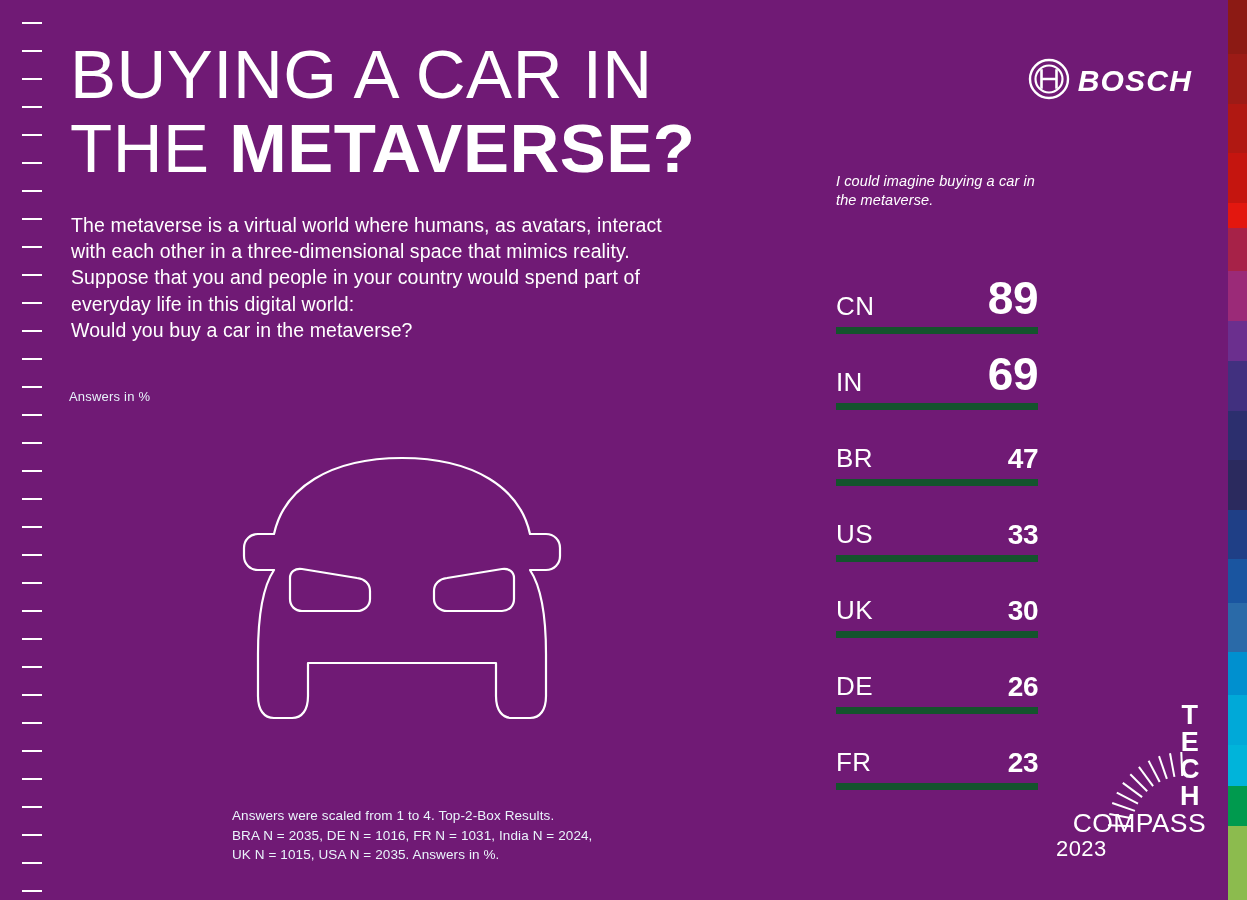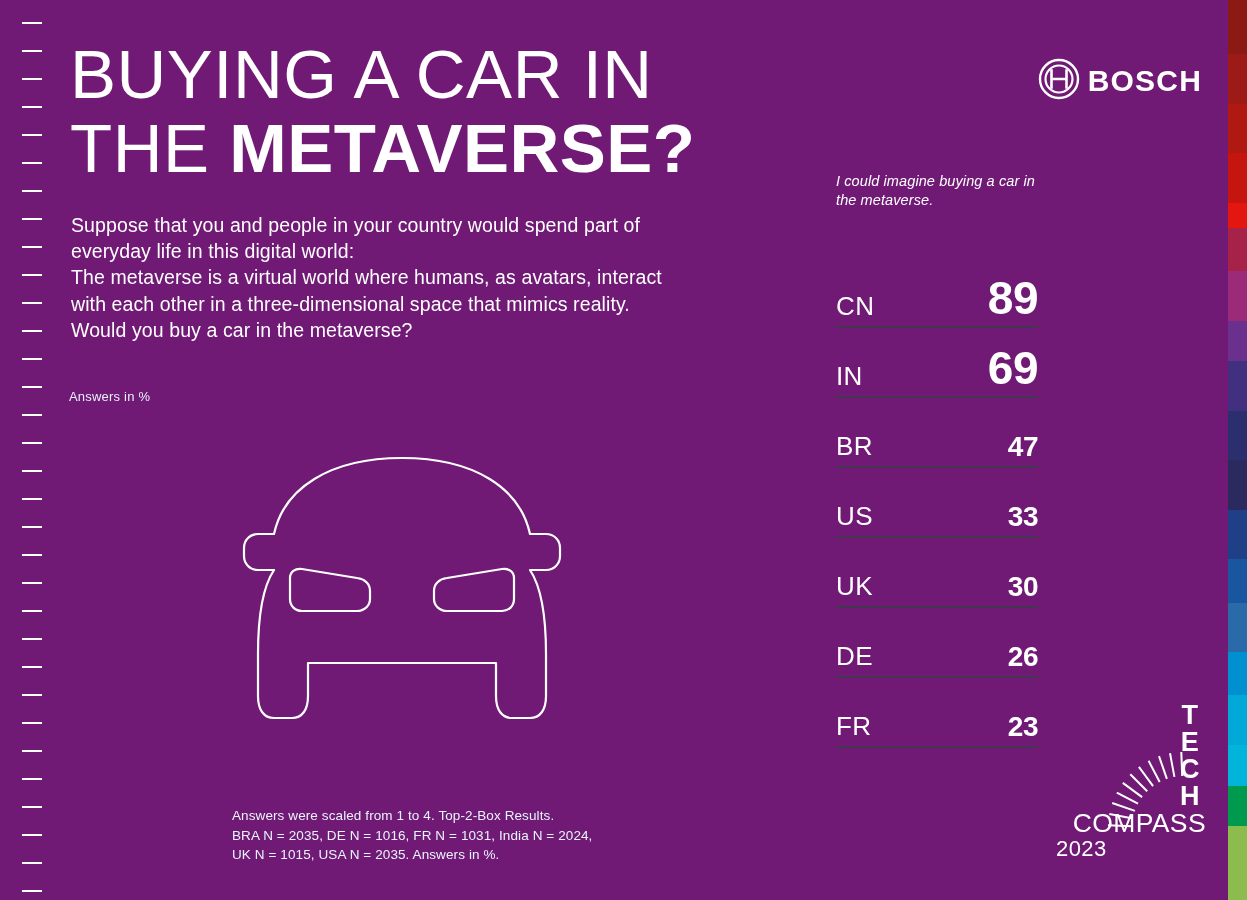--- a/index.html
+++ b/index.html
@@ -75,25 +75,26 @@
     top: 389px;
     font-size: 13px;
     font-weight: 300;
     letter-spacing: 0.2px;
     color: #e7f2fa;
   }
 
   
   #bosch-logo {
     position: absolute;
-    right: 45px;
+    right: 55px;
     top: 58px;
     display: flex;
     align-items: center;
     gap: 8px;
+    font-style: italic;
   }
   #bosch-wordmark {
     font-size: 30px;
     font-weight: 700;
     letter-spacing: 1.2px;
   }
 
   
   #car-illustration {
     position: absolute;
@@ -128,21 +129,21 @@
     text-align: left;
     letter-spacing: 0.1px;
     font-style: italic;
   }
   #ranking-rows {
     margin-top: 48px;
   }
   .rank-row {
     position: relative;
     height: 69px;
-    border-bottom: 1px solid #14532d;
+    border-bottom: 7px solid #14532d;
     display: flex;
     align-items: flex-end;
     justify-content: space-between;
   }
   .rank-code {
     font-size: 26px;
     font-weight: 300;
     line-height: 1;
     padding-bottom: 8px;
     letter-spacing: 0.4px;
@@ -259,22 +260,22 @@
       <div class="color-seg" style="background: rgb(0, 154, 78); height: 45px;"></div>
       <div class="color-seg" style="background: rgb(140, 187, 78); height: 82px;"></div>
     </div>
 
   <div id="title-block">
     <div class="title-line title-light">BUYING A CAR IN</div>
     <div class="title-line"><span class="title-light">THE </span><span class="title-bold">METAVERSE?</span></div>
   </div>
 
   <div id="intro">
+    <p>The metaverse is a virtual world where humans, as avatars, interact with each other in a three-dimensional space that mimics reality.</p>
     <p>Suppose that you and people in your country would spend part of everyday life in this digital world:</p>
-    <p>The metaverse is a virtual world where humans, as avatars, interact with each other in a three-dimensional space that mimics reality.</p>
     <p>Would you buy a car in the metaverse?</p>
   </div>
   <div id="answers-note">Answers in %</div>
 
   <div id="bosch-logo">
     <span>
       <svg width="42" height="42" viewBox="0 0 42 42">
         <circle cx="21" cy="21" r="19" fill="none" stroke="#ffffff" stroke-width="2.4"></circle>
         <circle cx="21" cy="21" r="13.5" fill="none" stroke="#ffffff" stroke-width="2.2"></circle>
         <path d="M13.5 11.2 L13.5 30.8 M28.5 11.2 L28.5 30.8 M13.5 21 L28.5 21" stroke="#ffffff" stroke-width="2.6" fill="none"></path>

